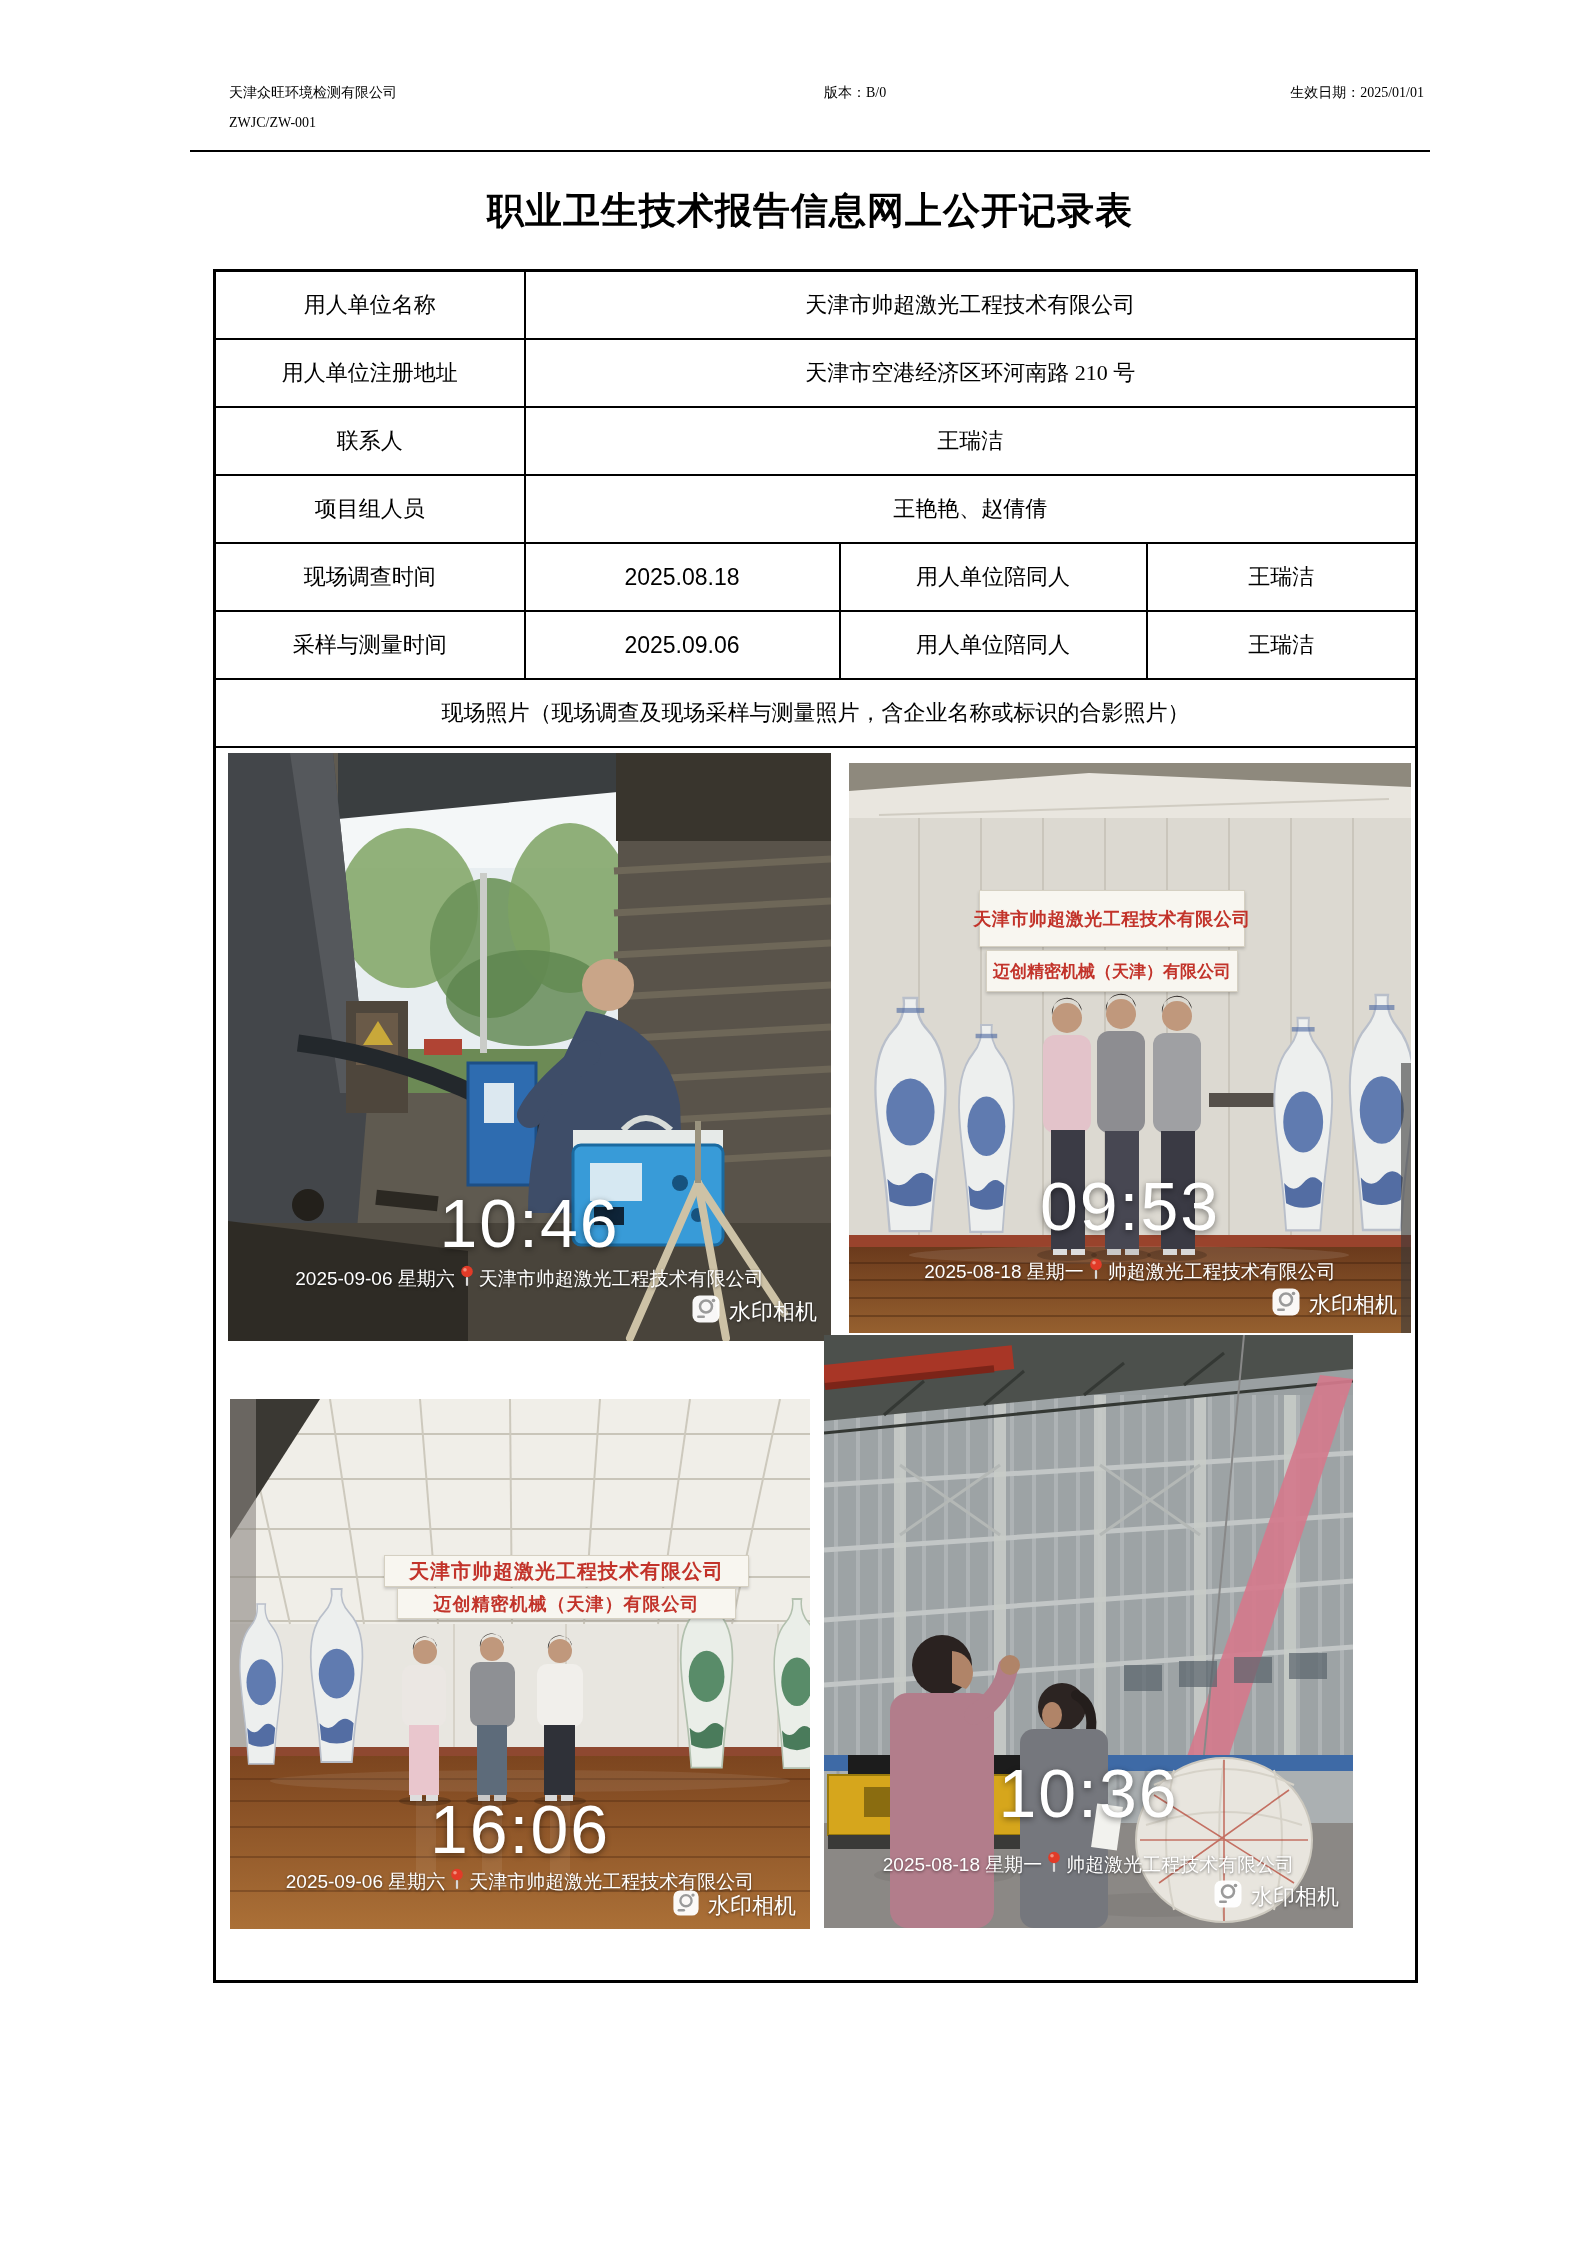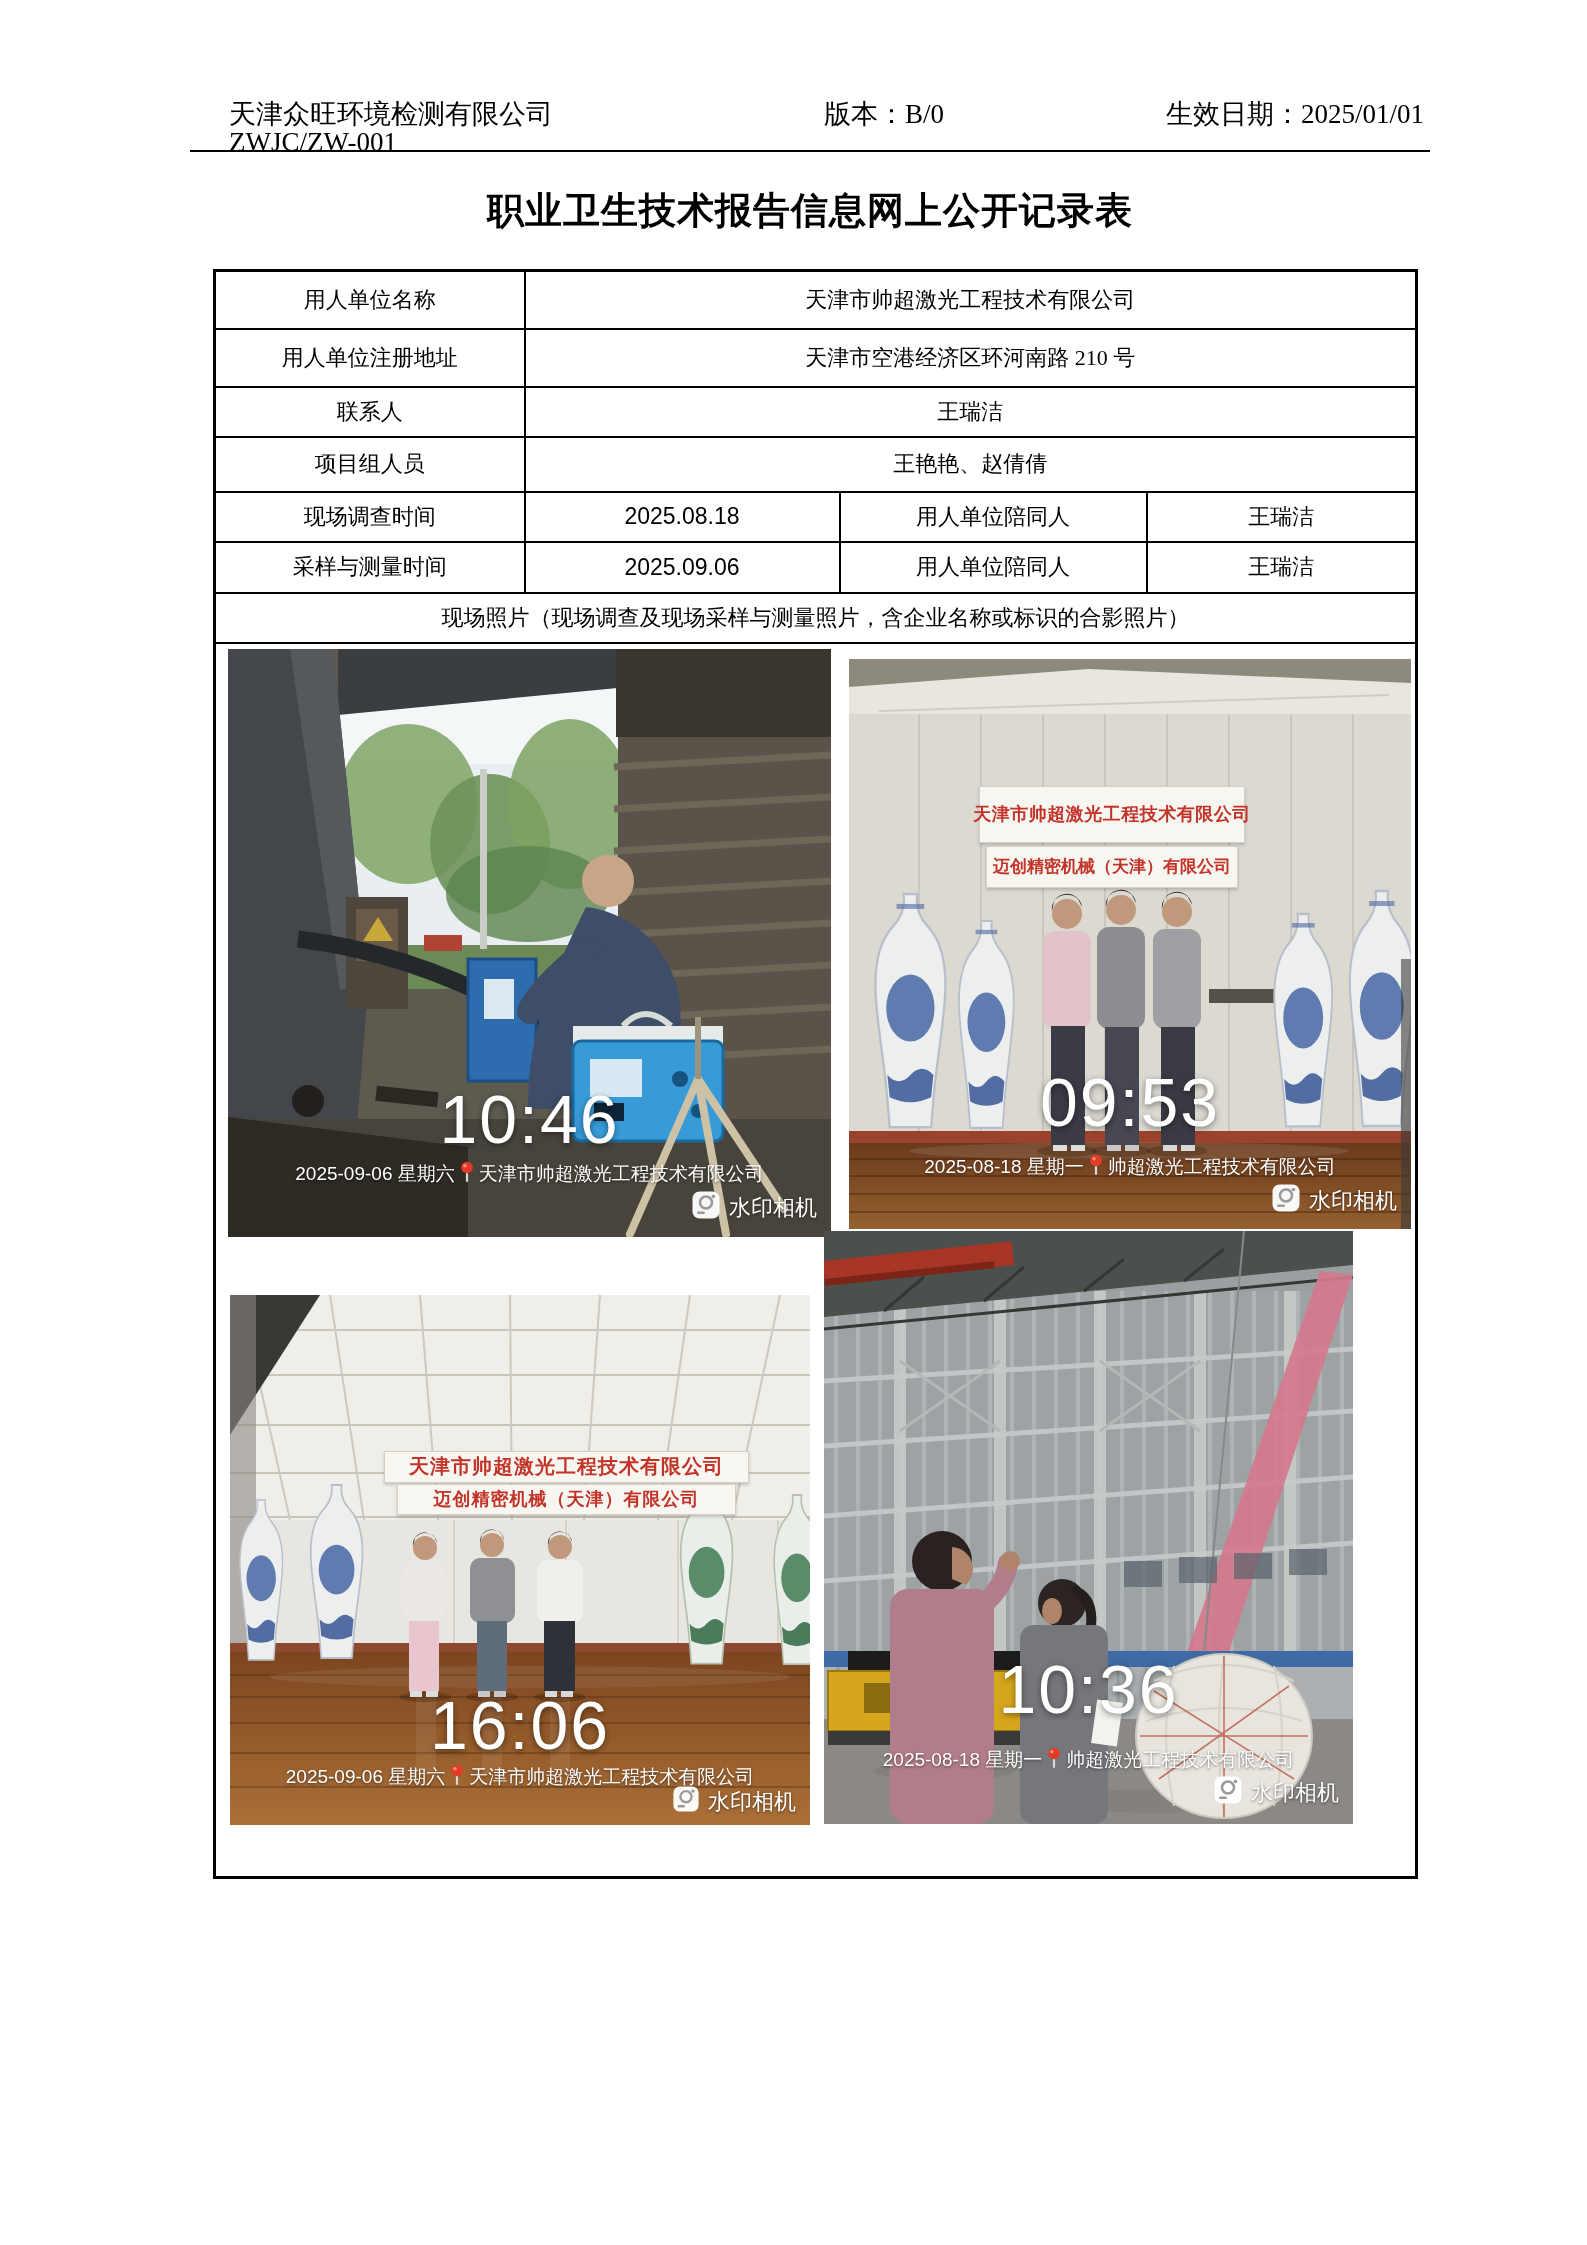--- a/index.html
+++ b/index.html
@@ -1,29 +1,29 @@
 <!DOCTYPE html>
 <html><head>
 <meta charset="utf-8">
 <style>
   html,body{margin:0;padding:0;background:#fff;}
   .page{position:relative;width:1587px;height:2245px;background:#ffffff;overflow:hidden;
         font-family:"Liberation Serif", serif;color:#000;}
-  .doc-header{position:absolute;left:215px;top:96px;width:1209px;height:62px;font-size:27px;}
+  .doc-header{position:absolute;left:215px;top:84px;width:1209px;height:62px;font-size:14px;}
   .doc-header .hd{position:absolute;white-space:nowrap;}
   .hd-company{left:14px;top:0;}
   .hd-version{left:609px;top:0;}
   .hd-effective{right:0;top:0;}
   .hd-code{left:14px;top:31px;font-family:Liberation Serif, serif;}
   .header-rule{position:absolute;left:190px;top:150px;width:1240px;border-top:2px solid #000;}
   .page-title{position:absolute;left:190px;top:186px;width:1240px;text-align:center;
               font-size:37px;font-weight:bold;letter-spacing:1px;}
   table.rec-table{position:absolute;left:213px;top:269px;width:1202px;border-collapse:collapse;
               table-layout:fixed;border:3px solid #000;font-size:22px;}
-  .rec-table td{border:2px solid #000;text-align:center;vertical-align:middle;padding:8px 6px;
+  .rec-table td{border:2px solid #000;text-align:center;vertical-align:middle;padding:18px 6px;
               overflow:hidden;}
   .h58{height:58px}.h50{height:50px}.h57{height:57px}.h55{height:55px}.h53{height:53px}
   .h52{height:52px}.h51{height:51px}
   .val-sans{font-family:"Liberation Sans",sans-serif;font-size:23px;}
   .photos-cell{height:1232px;position:relative;padding:0 !important;border:3px solid #000;}
   .photo{position:absolute;overflow:hidden;background:#888;}
   .photo svg.scene{position:absolute;left:0;top:0;width:100%;height:100%;display:block;}
   .ph1{left:12px;top:5px;width:603px;height:588px;}
   .ph2{left:633px;top:15px;width:562px;height:570px;}
   .ph3{left:14px;top:651px;width:580px;height:530px;}

